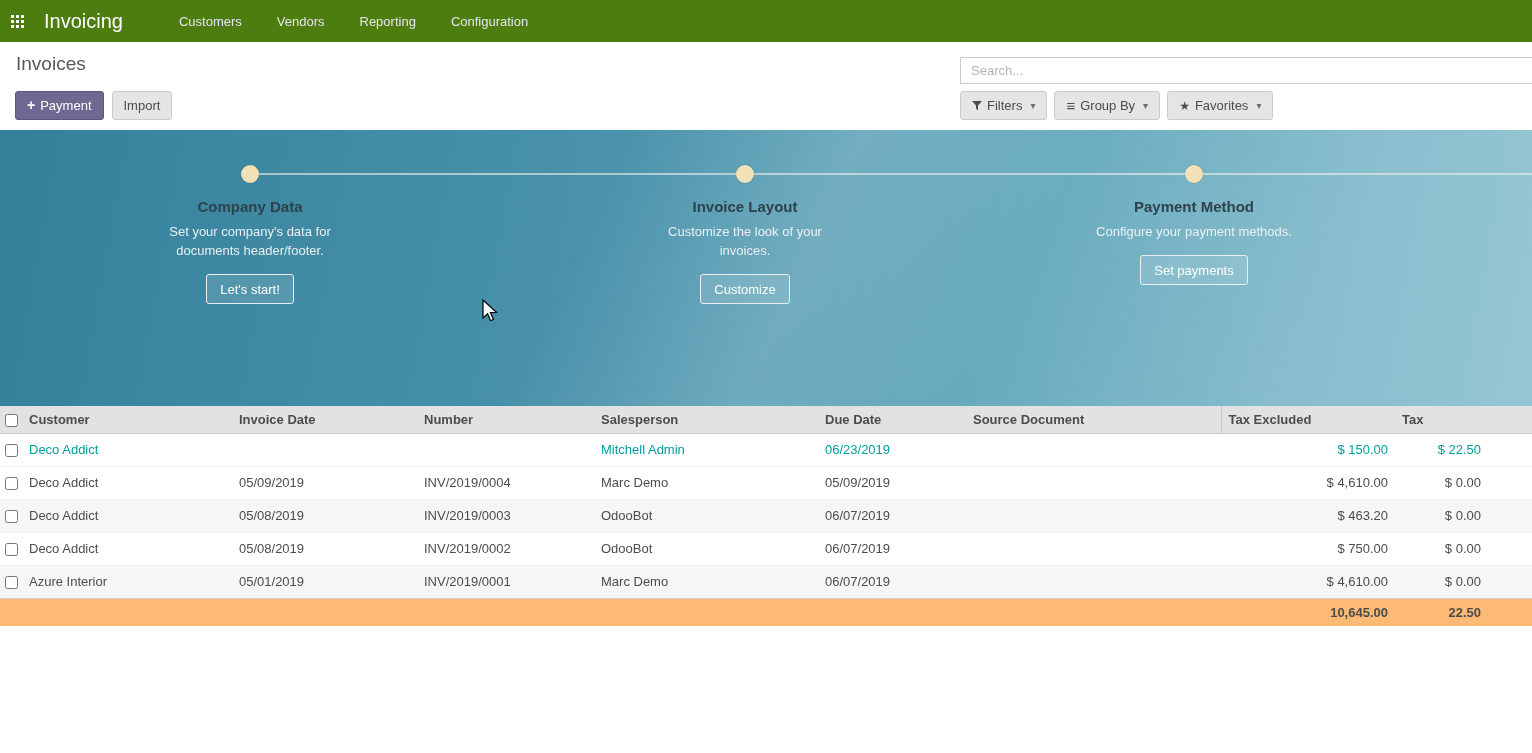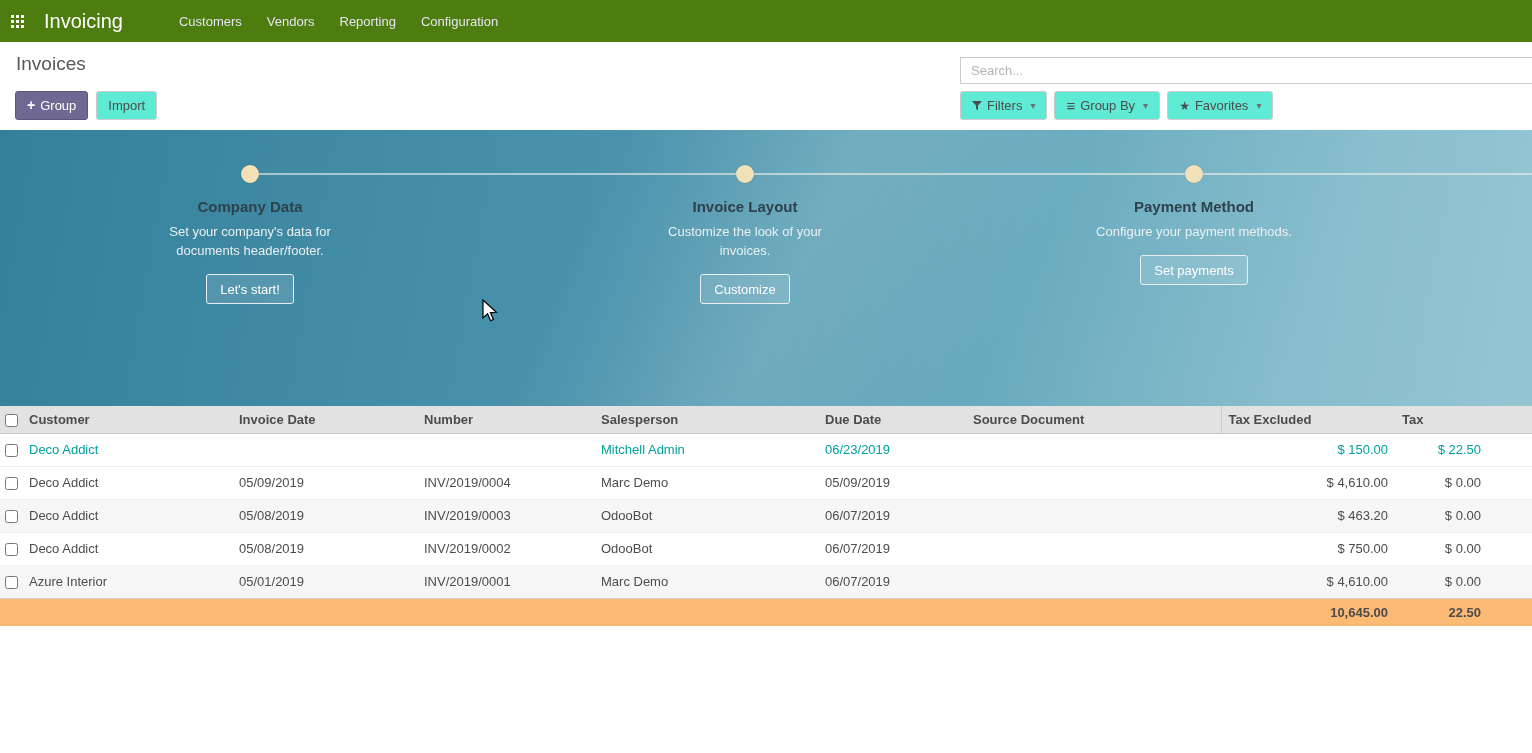--- a/index.html
+++ b/index.html
@@ -36,42 +36,42 @@
   .app-name {
     font-size: 20px;
     margin-left: 10px;
     color: #ffffff;
     cursor: pointer;
     white-space: nowrap;
   }
   .nav-menu {
     display: flex;
     margin-left: 56px;
-    gap: 25px;
+    gap: 35px;
     font-size: 13px;
   }
   .nav-menu .nav-item {
     color: #e6e4f0;
     cursor: pointer;
     white-space: nowrap;
   }
 
   
   .control-panel { position: relative; height: 88px; background: #fff; }
   .cp-title {
     position: absolute; left: 16px; top: 11px;
     font-size: 19px; color: #585858;
   }
   .cp-buttons { position: absolute; left: 15px; top: 49px; display: flex; gap: 8px; }
   .btn {
     height: 29px; padding: 0 11px;
     font-size: 13px; line-height: 27px;
     border-radius: 3px;
     border: 1px solid #cccccc;
-    background: #5eead4; color: #4c4c4c;
+    background: #e5e5e5; color: #4c4c4c;
     cursor: pointer;
     font-family: "Liberation Sans", sans-serif;
     display: flex; align-items: center; gap: 5px;
     white-space: nowrap;
   }
   .btn-primary { background: #6e6893; border-color: #5c567f; color: #fff; }
   .btn-primary .plus-glyph { font-weight: bold; font-size: 14px; }
 
   .cp-search {
     position: absolute; left: 960px; top: 15px;
@@ -196,21 +196,21 @@
     <span class="nav-item">Configuration</span>
   </div>
 </div>
 
 <div class="control-panel">
   <div class="cp-title">Invoices</div>
 
   <div class="cp-buttons">
     <button class="btn btn-primary">
       <span class="plus-glyph">+</span>
-      <span>Group</span>
+      <span>Payment</span>
     </button>
     <button class="btn">
       <span>Import</span>
     </button>
   </div>
 
   <input class="cp-search" placeholder="Search..." style="">
 
   <div class="cp-filters">
     <button class="btn">

